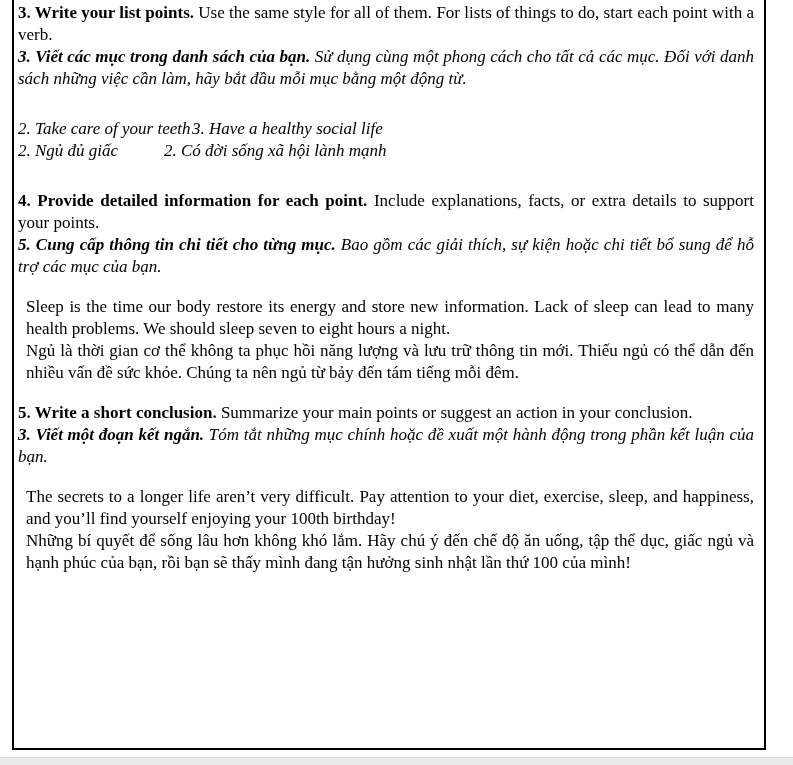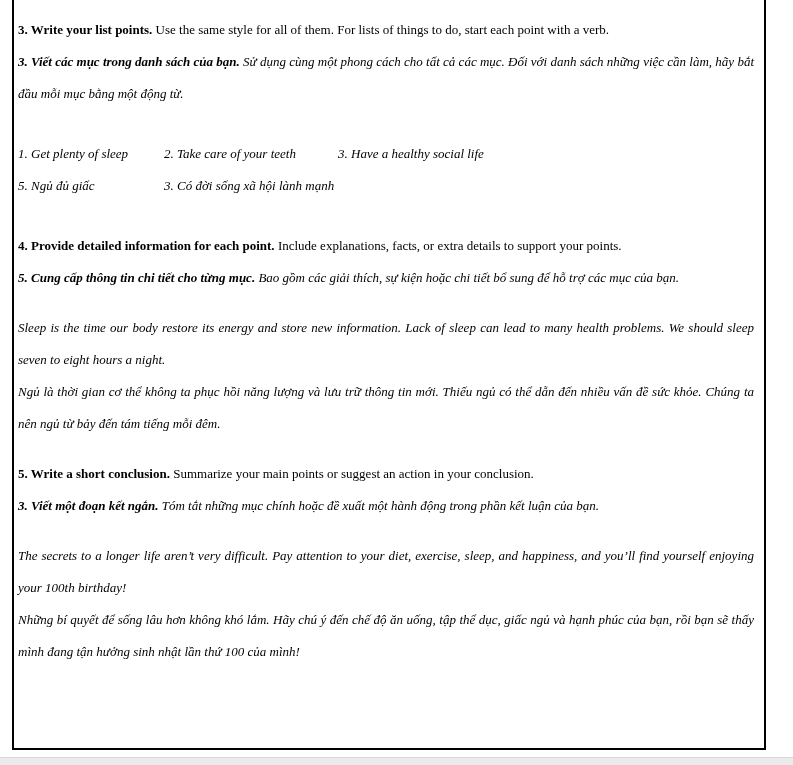--- a/index.html
+++ b/index.html
@@ -31,43 +31,43 @@
     left: 0;
     bottom: 0;
     width: 793px;
     height: 7px;
     background: var(--strip-bg, #ebebeb);
     border-top: 1px solid #d9d9d9;
   }
   .content {
     position: absolute;
     left: 18px;
-    top: 14px;
+    top: 2px;
     width: 736px;
-    font-size: 13px;
-    line-height: 32px;
+    font-size: 17px;
+    line-height: 22px;
   }
   .group { margin: 0; }
   .gap-lg { margin-top: 28px; }
   .gap-md { margin-top: 18px; }
   p.block {
     margin: 0;
     text-align: justify;
   }
   .b  { font-weight: bold; }
   .i  { font-style: italic; }
   .bi { font-weight: bold; font-style: italic; }
   .cols {
     display: flex;
     font-style: italic;
   }
   .cols .col-1 { width: 146px; flex: 0 0 auto; }
   .cols .col-2 { width: 174px; flex: 0 0 auto; }
   .cols .col-3 { flex: 1 1 auto; }
-  .ex { font-style: italic; text-align: justify; }
+  .ex { text-align: justify; margin-left: 8px; }
 </style>
 </head>
 <body>
 
 <div class="frame"></div>
 
 <div class="content">
 
   <section class="group">
     <p class="block">
@@ -75,27 +75,26 @@
       <span>Use the same style for all of them. For lists of things to do, start each point with a verb.</span>
     </p>
     <p class="block">
       <span class="bi">3. Viết các mục trong danh sách của bạn.</span>
       <span class="i">Sử dụng cùng một phong cách cho tất cả các mục. Đối với danh sách những việc cần làm, hãy bắt đầu mỗi mục bằng một động từ.</span>
     </p>
   </section>
 
   <section class="group gap-lg">
     <div class="cols">
-      <span class="col-1">1. Get plenty of sleep</span>
       <span class="col-2">2. Take care of your teeth</span>
       <span class="col-3">3. Have a healthy social life</span>
     </div>
     <div class="cols">
-      <span class="col-1">5. Ngủ đủ giấc</span>
-      <span class="col-3">3. Có đời sống xã hội lành mạnh</span>
+      <span class="col-1">2. Ngủ đủ giấc</span>
+      <span class="col-3">2. Có đời sống xã hội lành mạnh</span>
     </div>
   </section>
 
   <section class="group gap-lg">
     <p class="block">
       <span class="b">4. Provide detailed information for each point.</span>
       <span>Include explanations, facts, or extra details to support your points.</span>
     </p>
     <p class="block">
       <span class="bi">5. Cung cấp thông tin chi tiết cho từng mục.</span>

